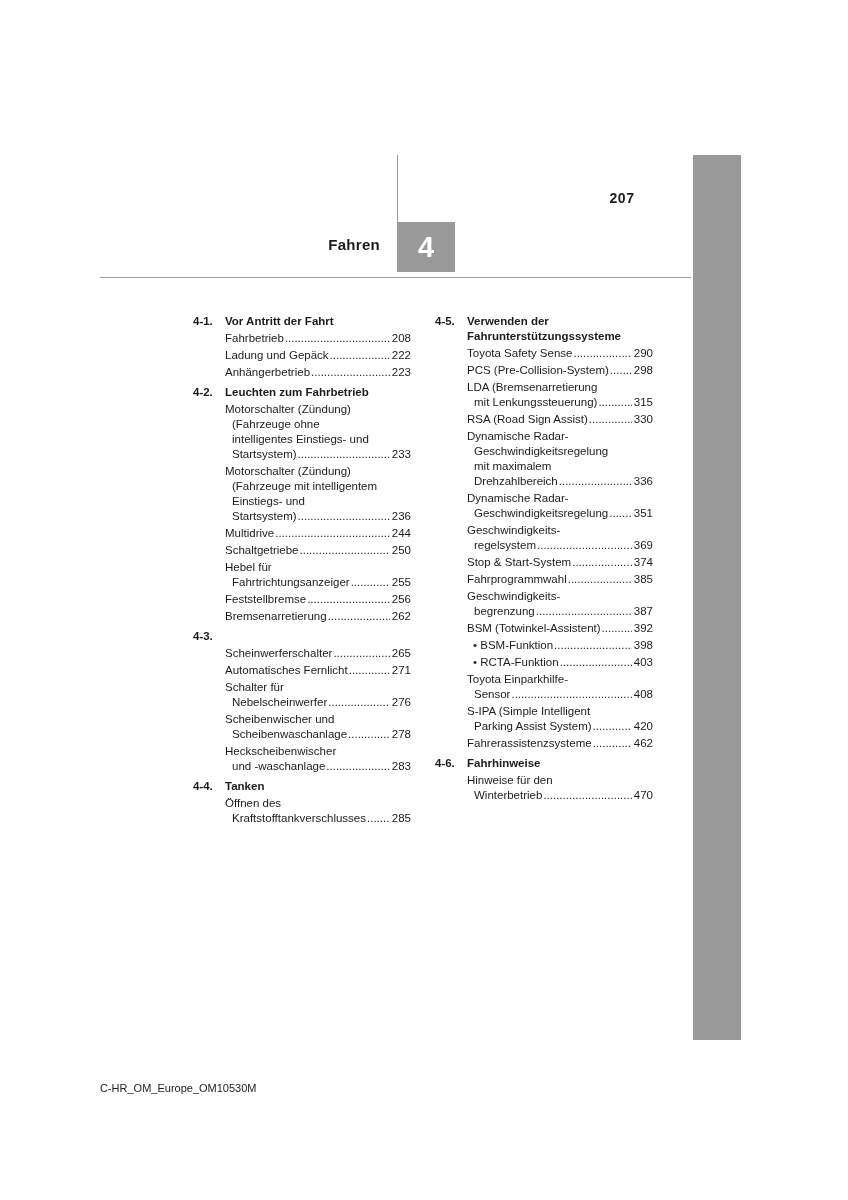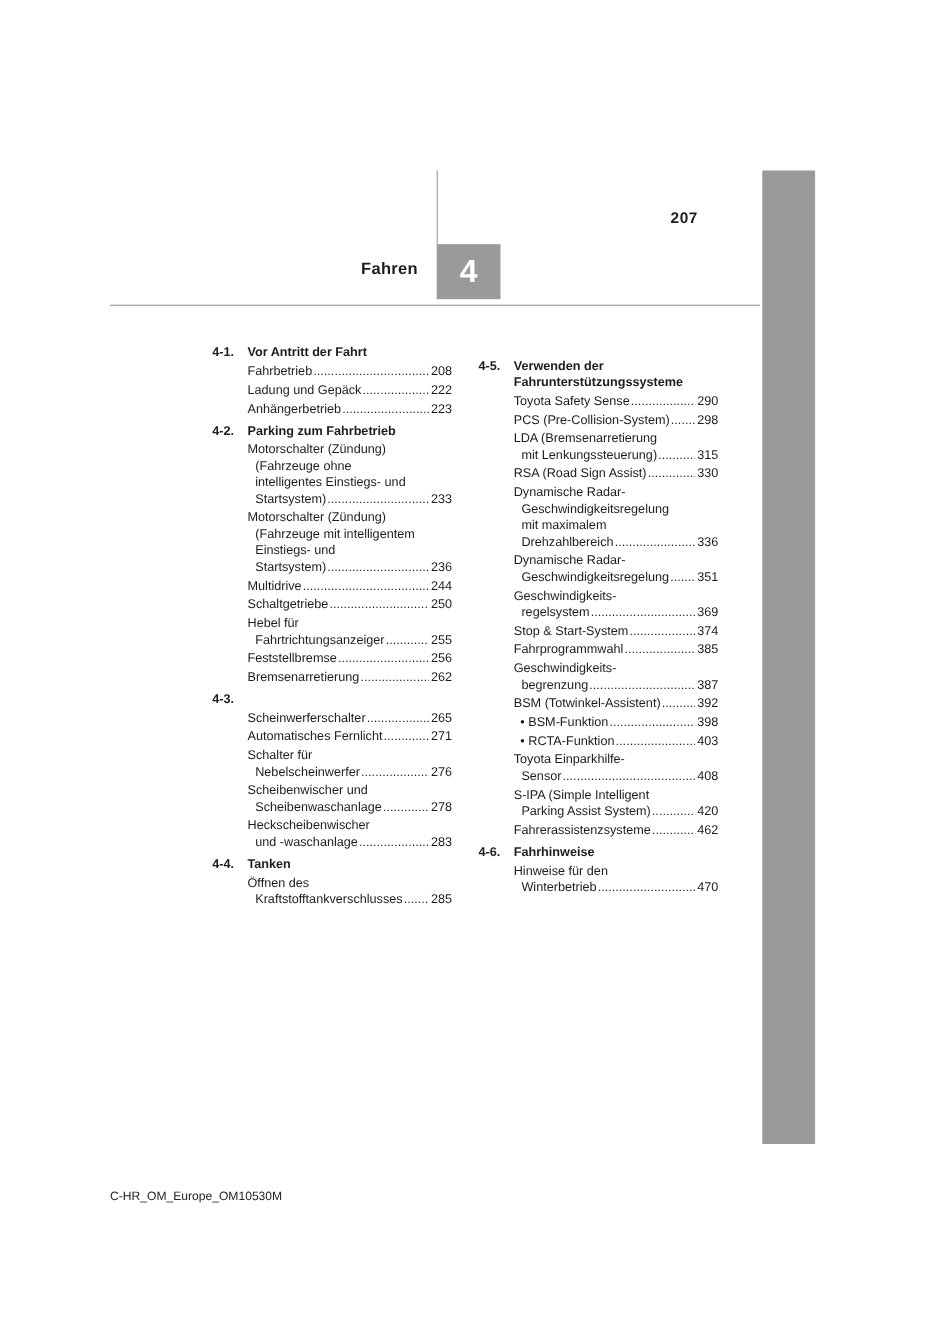--- a/index.html
+++ b/index.html
@@ -78,21 +78,20 @@
     width: 591px;
     height: 1px;
     background: #9a9a9a;
   }
   .toc {
     position: absolute;
     left: 193px;
     top: 309px;
     display: flex;
     font-size: 11.5px;
-    align-items: center;
   }
   .toc-col {
     width: 218px;
   }
   .toc-col + .toc-col {
     margin-left: 24px;
   }
   .sec-head {
     display: flex;
     font-weight: bold;
@@ -192,21 +191,21 @@
               <span class="entry-text">Anhängerbetrieb</span>
               <span class="dots"></span>
               <span class="entry-page">223</span>
             </div>
           </div>
         </div>
         <div class="toc-section">
           <div class="sec-head">
             <span class="sec-num">4-2.</span>
             <span class="sec-title">
-              <div>Parking zum Fahrbetrieb</div>
+              <div>Leuchten zum Fahrbetrieb</div>
             </span>
           </div>
           <div class="toc-entry">
             <div class="entry-line"><span class="entry-text">Motorschalter (Zündung)</span></div>
             <div class="entry-line cont"><span class="entry-text">(Fahrzeuge ohne</span></div>
             <div class="entry-line cont"><span class="entry-text">intelligentes Einstiegs- und</span></div>
             <div class="entry-line cont last">
               <span class="entry-text">Startsystem)</span>
               <span class="dots"></span>
               <span class="entry-page">233</span>

